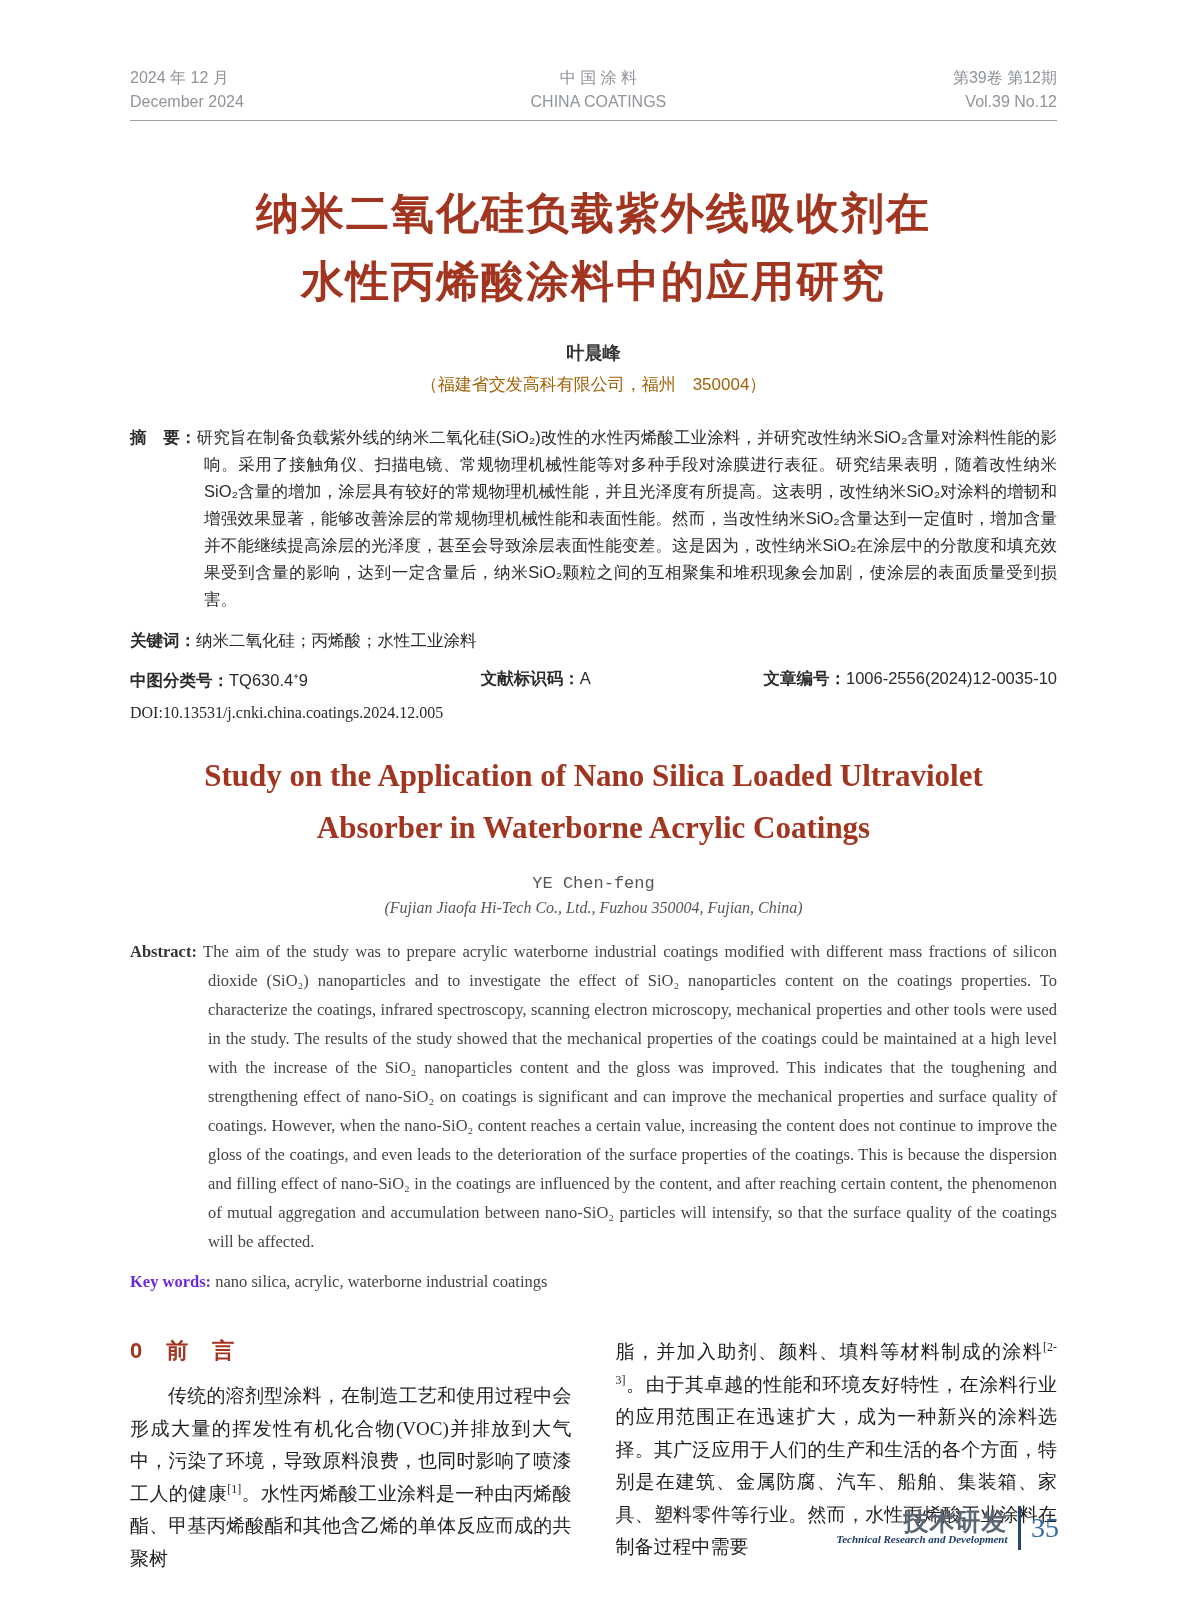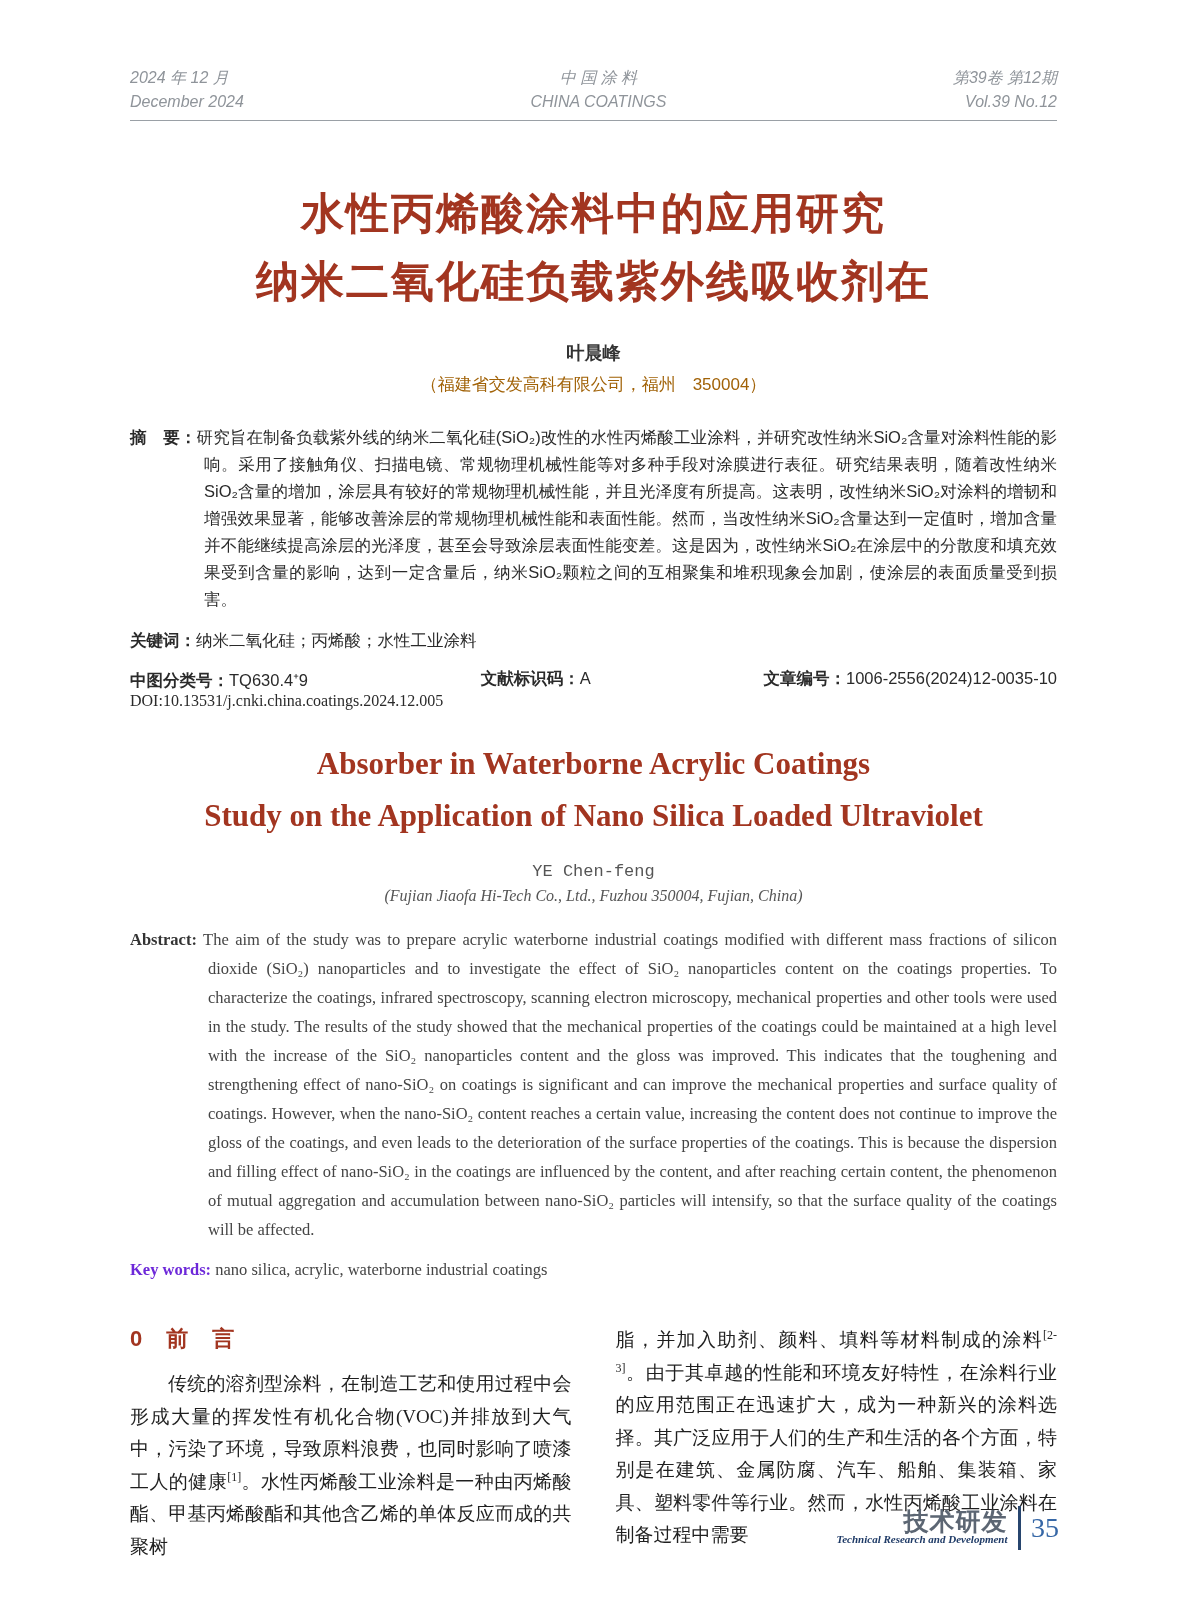--- a/index.html
+++ b/index.html
@@ -14,21 +14,21 @@
   }
   .content{padding:66px 130px 0 130px;}
 
   
   .jheader{
     display:flex;justify-content:space-between;align-items:flex-end;
     font-family:"Liberation Sans", sans-serif;
     color:#8f949a;font-size:16px;line-height:24px;
     border-bottom:1.5px solid #9aa0a6;padding-bottom:6px;
   }
-  .jheader .cell{white-space:nowrap;font-style:italic;}
+  .jheader .cell{white-space:nowrap;}
   .jheader .c-left{text-align:left;}
   .jheader .c-center{text-align:center;}
   .jheader .c-right{text-align:right;}
 
   
   .title-cn{
     margin-top:58px;text-align:center;
     font-family:"Liberation Sans", sans-serif;
     font-weight:bold;color:#A23520;
     font-size:43px;line-height:68px;letter-spacing:2px;
@@ -48,21 +48,21 @@
   .keywords-cn{
     margin-top:12px;font-family:"Liberation Sans", sans-serif;
     font-size:16.5px;color:#2a2a2a;
   }
   .keywords-cn .lbl{font-weight:bold;}
   .clc-row{
     margin-top:16px;display:flex;justify-content:space-between;
     font-family:"Liberation Sans", sans-serif;font-size:16.5px;color:#2a2a2a;
   }
   .clc-row .lbl{font-weight:bold;}
-  .doi-line{font-size:16px;color:#2a2a2a;font-family:"Liberation Serif", serif;}
+  .doi-line{margin-top:12px;font-size:16px;color:#2a2a2a;font-family:"Liberation Serif", serif;}
 
   
   .title-en{
     margin-top:28px;text-align:center;
     font-weight:bold;color:#A23520;
     font-size:31px;line-height:52px;
     font-family:"Liberation Serif", serif;
   }
   .author-en{margin-top:20px;text-align:center;font-size:17px;color:#555;
     font-family:Liberation Mono, monospace;}
@@ -124,42 +124,42 @@
         <div>中 国 涂 料</div>
         <div>CHINA COATINGS</div>
       </div>
       <div class="cell c-right">
         <div>第39卷 第12期</div>
         <div>Vol.39 No.12</div>
       </div>
     </div>
 
     <div class="title-cn">
+      <div>纳米二氧化硅负载紫外线吸收剂在</div>
       <div>水性丙烯酸涂料中的应用研究</div>
-      <div>纳米二氧化硅负载紫外线吸收剂在</div>
     </div>
 
     <div class="author-cn">叶晨峰</div>
     <div class="affil-cn">（福建省交发高科有限公司，福州　350004）</div>
 
     <p class="abstract-cn"><span class="lbl">摘　要：</span><span>研究旨在制备负载紫外线的纳米二氧化硅(SiO₂)改性的水性丙烯酸工业涂料，并研究改性纳米SiO₂含量对涂料性能的影响。采用了接触角仪、扫描电镜、常规物理机械性能等对多种手段对涂膜进行表征。研究结果表明，随着改性纳米SiO₂含量的增加，涂层具有较好的常规物理机械性能，并且光泽度有所提高。这表明，改性纳米SiO₂对涂料的增韧和增强效果显著，能够改善涂层的常规物理机械性能和表面性能。然而，当改性纳米SiO₂含量达到一定值时，增加含量并不能继续提高涂层的光泽度，甚至会导致涂层表面性能变差。这是因为，改性纳米SiO₂在涂层中的分散度和填充效果受到含量的影响，达到一定含量后，纳米SiO₂颗粒之间的互相聚集和堆积现象会加剧，使涂层的表面质量受到损害。</span></p>
 
     <div class="keywords-cn"><span class="lbl">关键词：</span><span>纳米二氧化硅；丙烯酸；水性工业涂料</span></div>
 
     <div class="clc-row">
       <span><span class="lbl">中图分类号：</span><span>TQ630.4⁺9</span></span>
       <span><span class="lbl">文献标识码：</span><span>A</span></span>
       <span><span class="lbl">文章编号：</span><span>1006-2556(2024)12-0035-10</span></span>
     </div>
 
     <div class="doi-line">DOI:10.13531/j.cnki.china.coatings.2024.12.005</div>
 
     <div class="title-en">
+      <div>Study on the Application of Nano Silica Loaded Ultraviolet</div>
       <div>Absorber in Waterborne Acrylic Coatings</div>
-      <div>Study on the Application of Nano Silica Loaded Ultraviolet</div>
     </div>
 
     <div class="author-en">YE Chen-feng</div>
     <div class="affil-en">(Fujian Jiaofa Hi-Tech Co., Ltd., Fuzhou 350004, Fujian, China)</div>
 
     <p class="abstract-en"><span class="lbl">Abstract:</span> <span>The aim of the study was to prepare acrylic waterborne industrial coatings modified with different mass fractions of silicon dioxide (SiO₂) nanoparticles and to investigate the effect of SiO₂ nanoparticles content on the coatings properties. To characterize the coatings, infrared spectroscopy, scanning electron microscopy, mechanical properties and other tools were used in the study. The results of the study showed that the mechanical properties of the coatings could be maintained at a high level with the increase of the SiO₂ nanoparticles content and the gloss was improved. This indicates that the toughening and strengthening effect of nano-SiO₂ on coatings is significant and can improve the mechanical properties and surface quality of coatings. However, when the nano-SiO₂ content reaches a certain value, increasing the content does not continue to improve the gloss of the coatings, and even leads to the deterioration of the surface properties of the coatings. This is because the dispersion and filling effect of nano-SiO₂ in the coatings are influenced by the content, and after reaching certain content, the phenomenon of mutual aggregation and accumulation between nano-SiO₂ particles will intensify, so that the surface quality of the coatings will be affected.</span></p>
 
     <div class="keywords-en"><span class="lbl">Key words:</span> <span>nano silica, acrylic, waterborne industrial coatings</span></div>
 
     <div class="columns">

